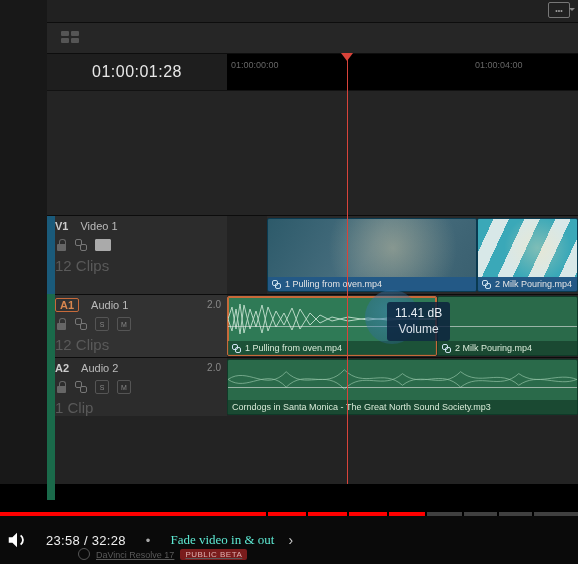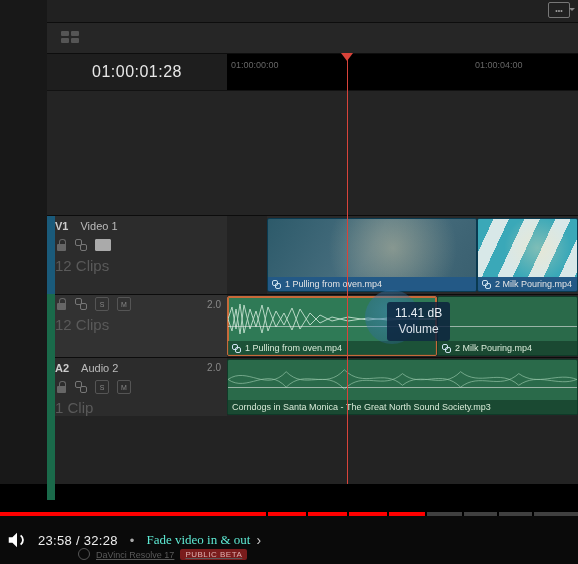--- a/index.html
+++ b/index.html
@@ -78,21 +78,21 @@
   .tooltip b{color:#e8eef4;font-weight:500;}
   .volball{position:absolute;width:54px;height:54px;border-radius:50%;background:radial-gradient(circle at 40% 40%,rgba(60,130,180,.55),rgba(30,80,130,.3));z-index:94;pointer-events:none;}
 
   .indent{position:absolute;left:47px;top:216px;width:8px;bottom:64px;background:linear-gradient(#1a5a7a,#1a5a7a 78px,#1a6a4a 78px,#1a6a4a);}
 
   
   .ytbar{position:absolute;left:0;right:0;bottom:48px;height:36px;}
   .progress{position:absolute;left:0;right:0;bottom:0;height:4px;background:rgba(255,255,255,.25);}
   .progress .fill{position:absolute;left:0;top:0;bottom:0;background:#ff0000;}
   .chapmark{position:absolute;top:0;bottom:0;width:2px;background:#000;}
-  .ytctrl{position:absolute;left:0;right:0;bottom:0;height:48px;background:#0a0a0a;display:flex;align-items:center;padding:0 6px;gap:10px;color:#eee;font-size:13px;}
+  .ytctrl{position:absolute;left:0;right:0;bottom:0;height:48px;background:#0a0a0a;display:flex;align-items:center;padding:0 6px;gap:18px;color:#eee;font-size:13px;}
   .spk{width:22px;height:22px;position:relative;}
   .spk svg{width:22px;height:22px;}
   .yttime{letter-spacing:.3px;}
   .dot{color:#aaa;margin:0 2px;}
   .chap{color:#5eead4;font-family:Liberation Serif, serif;}
   .chev{color:#ccc;font-size:14px;margin-left:-4px;}
   .subline{position:absolute;left:78px;bottom:4px;font-size:9px;color:#5a5a5a;display:flex;align-items:flex-end;gap:6px;text-decoration:underline;}
   .subline .res{width:10px;height:10px;border-radius:50%;border:1px solid #555;position:relative;}
   .subline .badge{background:#7a1c1c;color:#e0b0b0;font-size:8px;padding:1px 5px;border-radius:2px;letter-spacing:.5px;}
 </style>
@@ -161,20 +161,24 @@
             <span class="linkicon"></span>
             <span>2 Milk Pouring.mp4</span>
           </div>
         </div>
       </div>
     </div>
 
     <div class="track atrack a1">
       <div class="thead sel">
         <span class="gain">2.0</span>
+        <div class="throw1">
+          <span class="tlabel hl">A1</span>
+          <span class="tname">Audio 1</span>
+        </div>
         <div class="throw2">
           <span class="ticon plain">
               <span class="lock"></span>
             </span>
           <span class="ticon plain">
               <span class="chain"></span>
             </span>
           <span class="ticon">S</span>
           <span class="ticon">M</span>
         </div>

